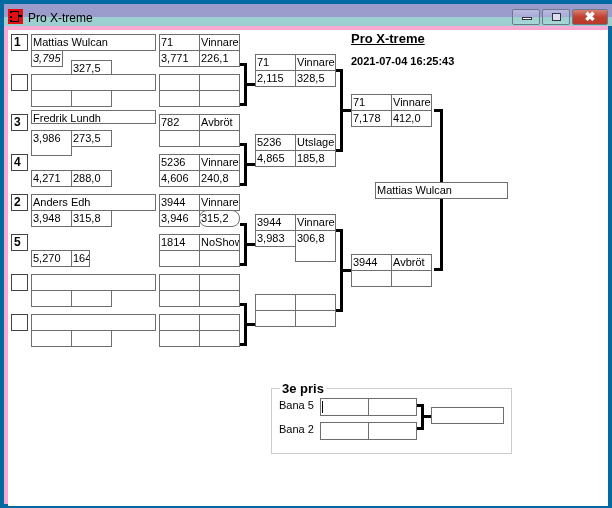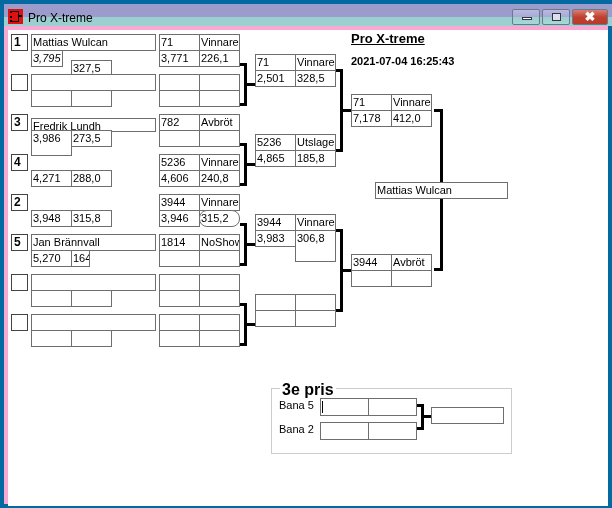--- a/index.html
+++ b/index.html
@@ -16,21 +16,21 @@
   .wbtn.max span { position:absolute; left:9px; top:3px; width:9px; height:8px; border:1px solid #334; box-sizing:border-box; background:#dde; }
   .wbtn.close span { position:absolute; left:0; top:0; width:100%; text-align:center; font-size:13px; font-weight:bold; color:#fff; line-height:14px; }
   .client { position:absolute; left:4px; top:26px; width:600px; height:476px; background:#fff; }
   .box { position:absolute; box-sizing:border-box; border:1px solid #6e6e6e; background:#fff; font-size:11px; line-height:14px; padding-left:1px; white-space:nowrap; overflow:hidden; color:#000; }
   .seed { font-weight:bold; font-size:12px; padding-left:2px; border-color:#444; }
   .vline { position:absolute; background:#000; width:3px; }
   .hline { position:absolute; background:#000; height:3px; }
   .header-title { position:absolute; left:343px; top:1px; font-size:13px; font-weight:bold; text-decoration:underline; }
   .header-date { position:absolute; left:343px; top:25px; font-size:11px; font-weight:bold; }
   .groupbox { position:absolute; left:263px; top:358px; width:241px; height:66px; border:1px solid #ccc; box-sizing:border-box; }
-  .group-legend { position:absolute; left:272px; top:351px; background:#fff; padding:0 2px; font-size:16px; font-weight:bold; }
+  .group-legend { position:absolute; left:272px; top:351px; background:#fff; padding:0 2px; font-size:13px; font-weight:bold; }
   .lbl { position:absolute; font-size:11px; }
   .caret { position:absolute; width:1px; height:12px; background:#000; }
 </style>
 </head>
 <body>
 
 <div class="window">
   <div class="titlebar">
     <div class="app-icon"></div>
     <div class="title-text">Pro X-treme</div>
@@ -61,43 +61,43 @@
       <div class="box" style="left: 191px; top: 20px; width: 41px; height: 17px;">226,1</div>
       <div class="box seed" style="left: 3px; top: 44px; width: 17px; height: 17px;"></div>
       <div class="box" style="left: 23px; top: 44px; width: 125px; height: 17px;"></div>
       <div class="box" style="left: 23px; top: 60px; width: 41px; height: 17px;"></div>
       <div class="box" style="left: 63px; top: 60px; width: 41px; height: 17px;"></div>
       <div class="box" style="left: 151px; top: 44px; width: 41px; height: 17px;"></div>
       <div class="box" style="left: 191px; top: 44px; width: 41px; height: 17px;"></div>
       <div class="box" style="left: 151px; top: 60px; width: 41px; height: 17px;"></div>
       <div class="box" style="left: 191px; top: 60px; width: 41px; height: 17px;"></div>
       <div class="box seed" style="left: 3px; top: 84px; width: 17px; height: 17px;">3</div>
-      <div class="box" style="left: 23px; top: 88px; width: 125px; height: 14px;">Fredrik  Lundh</div>
+      <div class="box" style="left: 23px; top: 80px; width: 125px; height: 14px;">Fredrik  Lundh</div>
       <div class="box" style="left: 23px; top: 100px; width: 41px; height: 26px;">3,986</div>
       <div class="box" style="left: 63px; top: 100px; width: 41px; height: 17px;">273,5</div>
       <div class="box" style="left: 151px; top: 84px; width: 41px; height: 17px;">782</div>
       <div class="box" style="left: 191px; top: 84px; width: 41px; height: 17px;">Avbröt</div>
       <div class="box" style="left: 151px; top: 100px; width: 41px; height: 17px;"></div>
       <div class="box" style="left: 191px; top: 100px; width: 41px; height: 17px;"></div>
       <div class="box seed" style="left: 3px; top: 124px; width: 17px; height: 17px;">4</div>
       <div class="box" style="left: 23px; top: 140px; width: 41px; height: 17px;">4,271</div>
       <div class="box" style="left: 63px; top: 140px; width: 41px; height: 17px;">288,0</div>
       <div class="box" style="left: 151px; top: 124px; width: 41px; height: 17px;">5236</div>
       <div class="box" style="left: 191px; top: 124px; width: 41px; height: 17px;">Vinnare</div>
       <div class="box" style="left: 151px; top: 140px; width: 41px; height: 17px;">4,606</div>
       <div class="box" style="left: 191px; top: 140px; width: 41px; height: 17px;">240,8</div>
       <div class="box seed" style="left: 3px; top: 164px; width: 17px; height: 17px;">2</div>
+      <div class="box" style="left: 23px; top: 164px; width: 125px; height: 17px;">Anders Edh</div>
       <div class="box" style="left: 23px; top: 180px; width: 41px; height: 17px;">3,948</div>
       <div class="box" style="left: 63px; top: 180px; width: 41px; height: 17px;">315,8</div>
       <div class="box" style="left: 151px; top: 164px; width: 41px; height: 17px;">3944</div>
       <div class="box" style="left: 191px; top: 164px; width: 41px; height: 17px;">Vinnare</div>
       <div class="box" style="left: 151px; top: 180px; width: 41px; height: 17px;">3,946</div>
       <div class="box" style="left: 191px; top: 180px; width: 41px; height: 17px; border-radius: 8px;">315,2</div>
       <div class="box seed" style="left: 3px; top: 204px; width: 17px; height: 17px;">5</div>
-      <div class="box" style="left: 23px; top: 204px; width: 125px; height: 17px;">Jan Brännvall</div>
       <div class="box" style="left: 23px; top: 220px; width: 41px; height: 17px;">5,270</div>
       <div class="box" style="left: 63px; top: 220px; width: 19px; height: 17px;">164,6</div>
       <div class="box" style="left: 151px; top: 204px; width: 41px; height: 17px;">1814</div>
       <div class="box" style="left: 191px; top: 204px; width: 41px; height: 17px;">NoShow</div>
       <div class="box" style="left: 151px; top: 220px; width: 41px; height: 17px;"></div>
       <div class="box" style="left: 191px; top: 220px; width: 41px; height: 17px;"></div>
       <div class="box seed" style="left: 3px; top: 244px; width: 17px; height: 17px;"></div>
       <div class="box" style="left: 23px; top: 244px; width: 125px; height: 17px;"></div>
       <div class="box" style="left: 23px; top: 260px; width: 41px; height: 17px;"></div>
       <div class="box" style="left: 63px; top: 260px; width: 41px; height: 17px;"></div>
@@ -124,21 +124,21 @@
       <div class="hline" style="left: 232px; top: 193px; width: 6px;"></div>
       <div class="hline" style="left: 232px; top: 233px; width: 6px;"></div>
       <div class="vline" style="left: 236px; top: 193px; height: 43px;"></div>
       <div class="hline" style="left: 238px; top: 213px; width: 10px;"></div>
       <div class="hline" style="left: 232px; top: 273px; width: 6px;"></div>
       <div class="hline" style="left: 232px; top: 313px; width: 6px;"></div>
       <div class="vline" style="left: 236px; top: 273px; height: 43px;"></div>
       <div class="hline" style="left: 238px; top: 293px; width: 10px;"></div>
       <div class="box" style="left: 247px; top: 24px; width: 41px; height: 17px;">71</div>
       <div class="box" style="left: 287px; top: 24px; width: 41px; height: 17px;">Vinnare</div>
-      <div class="box" style="left: 247px; top: 40px; width: 41px; height: 17px;">2,501</div>
+      <div class="box" style="left: 247px; top: 40px; width: 41px; height: 17px;">2,115</div>
       <div class="box" style="left: 287px; top: 40px; width: 41px; height: 17px;">328,5</div>
       <div class="box" style="left: 247px; top: 104px; width: 41px; height: 17px;">5236</div>
       <div class="box" style="left: 287px; top: 104px; width: 41px; height: 17px;">Utslagen</div>
       <div class="box" style="left: 247px; top: 120px; width: 41px; height: 17px;">4,865</div>
       <div class="box" style="left: 287px; top: 120px; width: 41px; height: 17px;">185,8</div>
       <div class="box" style="left: 247px; top: 184px; width: 41px; height: 17px;">3944</div>
       <div class="box" style="left: 287px; top: 184px; width: 41px; height: 17px;">Vinnare</div>
       <div class="box" style="left: 247px; top: 200px; width: 41px; height: 17px;">3,983</div>
       <div class="box" style="left: 287px; top: 200px; width: 41px; height: 32px;">306,8</div>
       <div class="box" style="left: 247px; top: 264px; width: 41px; height: 17px;"></div>

